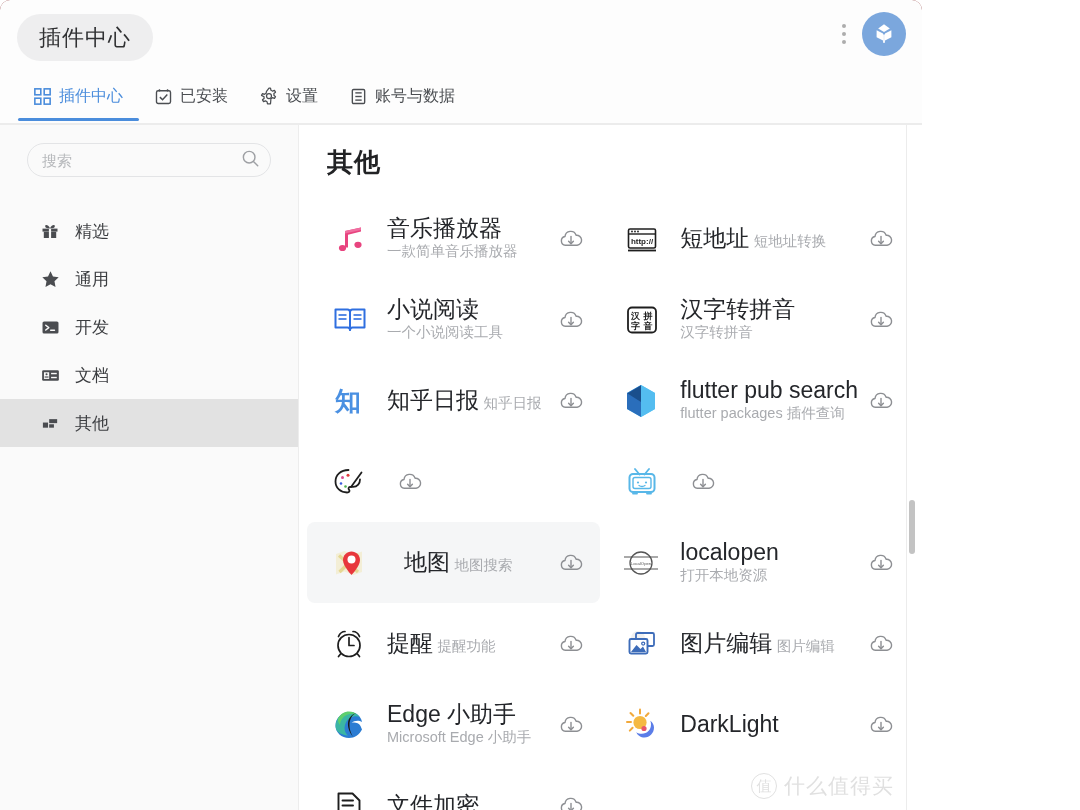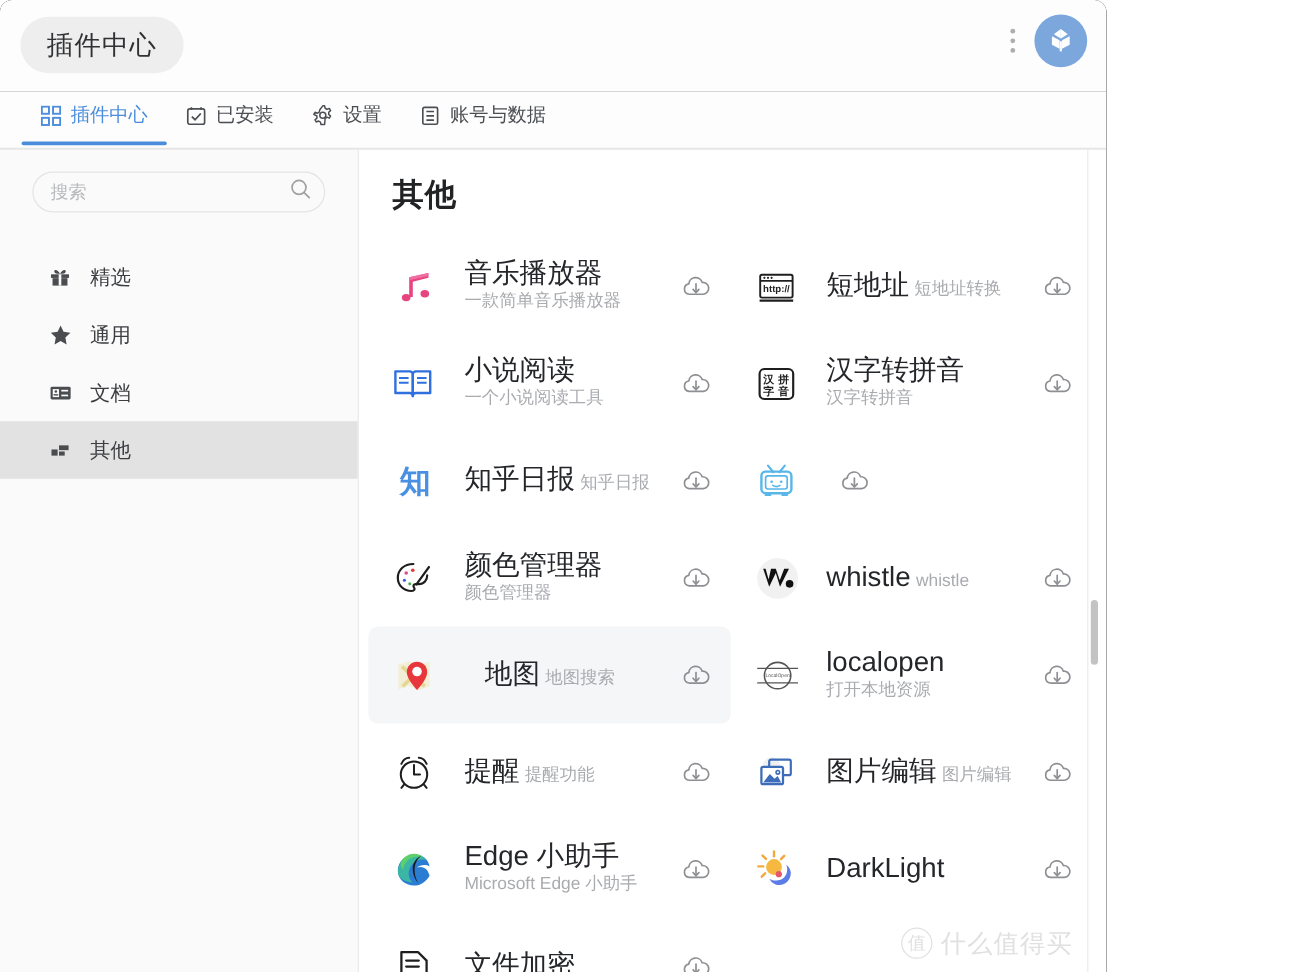--- a/index.html
+++ b/index.html
@@ -5,21 +5,21 @@
   * { box-sizing: border-box; margin: 0; padding: 0; }
   html, body {
     width: 1080px; height: 810px;
     font-family: "Liberation Sans", "DejaVu Sans", sans-serif;
     background: #ffffff;
     overflow: hidden;
   }
   #app {
     position: relative;
     width: 922px; height: 810px;
-    background: #000000;
+    background: #7f1d1d;
     border-radius: 10px 10px 0 0;
     overflow: hidden;
   }
 
   
   .header {
     position: relative;
     height: 76px;
     background: #fdfdfd;
   }
@@ -165,21 +165,21 @@
     display: flex; align-items: center;
     height: 81px;
     padding: 0 14px 0 20px;
     border-radius: 8px;
     cursor: pointer;
   }
   .plugin-row.highlight { background: #f5f6f7; gap: 17px; }
   .plugin-icon {
     width: 40px; height: 40px;
     flex: 0 0 40px;
-    display: flex; align-items: center; justify-content: flex-start;
+    display: flex; align-items: center; justify-content: flex-end;
     margin-right: 20px;
   }
   .plugin-texts { flex: 1; min-width: 0; }
   .plugin-name {
     font-size: 23px;
     font-weight: normal;
     color: #24262a;
     line-height: 24px;
     white-space: nowrap; overflow: hidden; text-overflow: ellipsis;
   }
@@ -342,20 +342,30 @@
       <div class="nav-item">
         <span class="nav-ico">
           <svg width="19" height="19" viewBox="0 0 20 20">
             <path d="M10 1.4 L12.6 6.9 L18.6 7.7 L14.2 11.9 L15.3 17.9 L10 15 L4.7 17.9 L5.8 11.9 L1.4 7.7 L7.4 6.9 Z" fill="#4a4c50"></path>
           </svg>
         </span>
         <span>通用</span>
       </div>
 
 
+      <div class="nav-item">
+        <span class="nav-ico">
+          <svg width="19" height="19" viewBox="0 0 20 20">
+            <rect x="1.6" y="3.6" width="16.8" height="12.8" rx="1.6" fill="#4a4c50"></rect>
+            <path d="M5 7.6 L8.2 10.1 L5 12.6" fill="none" stroke="#fafafa" stroke-width="1.5" stroke-linecap="round" stroke-linejoin="round"></path>
+            <line x1="10.2" y1="12.9" x2="14.2" y2="12.9" stroke="#fafafa" stroke-width="1.5" stroke-linecap="round"></line>
+          </svg>
+        </span>
+        <span>开发</span>
+      </div>
 
       <div class="nav-item">
         <span class="nav-ico">
           <svg width="19" height="19" viewBox="0 0 20 20">
             <rect x="1.2" y="4.6" width="17.6" height="11" rx="1.3" fill="#4a4c50"></rect>
             <rect x="3.1" y="6.6" width="5.5" height="7" fill="#fafafa"></rect>
             <circle cx="5.85" cy="8.6" r="1.1" fill="#4a4c50"></circle>
             <rect x="3.8" y="11" width="4.1" height="1.2" fill="#4a4c50"></rect>
             <rect x="10.6" y="7.2" width="6" height="1.5" fill="#fafafa"></rect>
             <rect x="10.6" y="11.4" width="6" height="1.5" fill="#fafafa"></rect>
@@ -452,24 +462,20 @@
             <span class="plugin-icon">
               <svg width="36" height="36" viewBox="0 0 36 36">
                 <path d="M17.5 6 C9.5 6 4.5 11 4.5 17.5 C4.5 24 9.5 28.5 16 28.5 C18.5 28.5 19 26.8 18 25.6 C17 24.4 17.6 22.8 19.4 22.8 L22 22.8 C26.5 22.8 29 19.3 29 15.5" fill="none" stroke="#1e1e1e" stroke-width="1.8" stroke-linecap="round"></path>
                 <path d="M20 23 L30.5 8.5" fill="none" stroke="#1e1e1e" stroke-width="1.8" stroke-linecap="round"></path>
                 <circle cx="11.5" cy="13.5" r="1.5" fill="#d94c8f"></circle>
                 <circle cx="17" cy="11.2" r="1.5" fill="#e03a3a"></circle>
                 <circle cx="10" cy="19.5" r="1.3" fill="#3b5bdb"></circle>
                 <circle cx="14.5" cy="22.5" r="1.3" fill="#4caf50"></circle>
               </svg>
             </span>
-            <span class="plugin-texts">
-              <span class="plugin-name">颜色管理器</span>
-              <span class="plugin-desc">颜色管理器</span>
-            </span>
             <span class="dl-btn">
               <svg width="26" height="26" viewBox="0 0 26 26">
                 <path d="M7.3 19.2 a4.4 4.4 0 0 1 -.3 -8.7 a5.7 5.7 0 0 1 11.1 -1.2 a4.8 4.8 0 0 1 1 9.9 Z" fill="none" stroke="#8d8f93" stroke-width="1.4" stroke-linejoin="round"></path>
                 <line x1="13" y1="10.5" x2="13" y2="17.5" stroke="#8d8f93" stroke-width="1.4" stroke-linecap="round"></line>
                 <path d="M10.6 15.2 L13 17.8 L15.4 15.2" fill="none" stroke="#8d8f93" stroke-width="1.4" stroke-linecap="round" stroke-linejoin="round"></path>
               </svg>
             </span>
           </div>
 
           <div class="plugin-row highlight">
@@ -607,20 +613,41 @@
             </span>
             <span class="dl-btn">
               <svg width="26" height="26" viewBox="0 0 26 26">
                 <path d="M7.3 19.2 a4.4 4.4 0 0 1 -.3 -8.7 a5.7 5.7 0 0 1 11.1 -1.2 a4.8 4.8 0 0 1 1 9.9 Z" fill="none" stroke="#8d8f93" stroke-width="1.4" stroke-linejoin="round"></path>
                 <line x1="13" y1="10.5" x2="13" y2="17.5" stroke="#8d8f93" stroke-width="1.4" stroke-linecap="round"></line>
                 <path d="M10.6 15.2 L13 17.8 L15.4 15.2" fill="none" stroke="#8d8f93" stroke-width="1.4" stroke-linecap="round" stroke-linejoin="round"></path>
               </svg>
             </span>
           </div>
 
+          <div class="plugin-row">
+            <span class="plugin-icon">
+              <svg width="38" height="38" viewBox="0 0 38 38">
+                <path d="M19 3 L33 11 L33 27 L19 35 L5 27 L5 11 Z" fill="#5cc8f8"></path>
+                <path d="M19 3 L5 11 L5 27 L19 35 Z" fill="#2a6ebb"></path>
+                <path d="M19 3 L19 35 L33 27 L33 11 Z" fill="#54bdf0"></path>
+                <path d="M5.6 11.4 L19 3.6 L19 20 Z" fill="#1a4f8c"></path>
+              </svg>
+            </span>
+            <span class="plugin-texts">
+              <span class="plugin-name">flutter pub search</span>
+              <span class="plugin-desc">flutter packages 插件查询</span>
+            </span>
+            <span class="dl-btn">
+              <svg width="26" height="26" viewBox="0 0 26 26">
+                <path d="M7.3 19.2 a4.4 4.4 0 0 1 -.3 -8.7 a5.7 5.7 0 0 1 11.1 -1.2 a4.8 4.8 0 0 1 1 9.9 Z" fill="none" stroke="#8d8f93" stroke-width="1.4" stroke-linejoin="round"></path>
+                <line x1="13" y1="10.5" x2="13" y2="17.5" stroke="#8d8f93" stroke-width="1.4" stroke-linecap="round"></line>
+                <path d="M10.6 15.2 L13 17.8 L15.4 15.2" fill="none" stroke="#8d8f93" stroke-width="1.4" stroke-linecap="round" stroke-linejoin="round"></path>
+              </svg>
+            </span>
+          </div>
 
           <div class="plugin-row">
             <span class="plugin-icon">
               <svg width="36" height="36" viewBox="0 0 36 36">
                 <line x1="11" y1="5" x2="15.5" y2="10.5" stroke="#58b7e8" stroke-width="1.8" stroke-linecap="round"></line>
                 <line x1="25" y1="5" x2="20.5" y2="10.5" stroke="#58b7e8" stroke-width="1.8" stroke-linecap="round"></line>
                 <rect x="5.5" y="10" width="25" height="18" rx="3.5" fill="none" stroke="#58b7e8" stroke-width="2"></rect>
                 <rect x="9" y="13.5" width="18" height="11" rx="2" fill="#ffffff" stroke="#58b7e8" stroke-width="1.4"></rect>
                 <circle cx="14" cy="18.5" r="1.1" fill="#58b7e8"></circle>
                 <circle cx="22" cy="18.5" r="1.1" fill="#58b7e8"></circle>
@@ -631,40 +658,20 @@
             </span>
             <span class="dl-btn">
               <svg width="26" height="26" viewBox="0 0 26 26">
                 <path d="M7.3 19.2 a4.4 4.4 0 0 1 -.3 -8.7 a5.7 5.7 0 0 1 11.1 -1.2 a4.8 4.8 0 0 1 1 9.9 Z" fill="none" stroke="#8d8f93" stroke-width="1.4" stroke-linejoin="round"></path>
                 <line x1="13" y1="10.5" x2="13" y2="17.5" stroke="#8d8f93" stroke-width="1.4" stroke-linecap="round"></line>
                 <path d="M10.6 15.2 L13 17.8 L15.4 15.2" fill="none" stroke="#8d8f93" stroke-width="1.4" stroke-linecap="round" stroke-linejoin="round"></path>
               </svg>
             </span>
           </div>
 
-          <div class="plugin-row">
-            <span class="plugin-icon">
-              <svg width="38" height="38" viewBox="0 0 38 38">
-                <circle cx="19" cy="19" r="17" fill="#f1f1f1"></circle>
-                <path d="M7 11 L12 26 L17.5 14.5 L21 26 L28.5 11 L24.5 11 L20.8 20.5 L17.5 11 L13.5 11 L11.5 20 L9 11 Z" fill="#111111"></path>
-                <circle cx="29" cy="23.5" r="3.2" fill="#111111"></circle>
-              </svg>
-            </span>
-            <span class="plugin-texts">
-              <span class="plugin-name">whistle</span>
-              <span class="plugin-desc">whistle</span>
-            </span>
-            <span class="dl-btn">
-              <svg width="26" height="26" viewBox="0 0 26 26">
-                <path d="M7.3 19.2 a4.4 4.4 0 0 1 -.3 -8.7 a5.7 5.7 0 0 1 11.1 -1.2 a4.8 4.8 0 0 1 1 9.9 Z" fill="none" stroke="#8d8f93" stroke-width="1.4" stroke-linejoin="round"></path>
-                <line x1="13" y1="10.5" x2="13" y2="17.5" stroke="#8d8f93" stroke-width="1.4" stroke-linecap="round"></line>
-                <path d="M10.6 15.2 L13 17.8 L15.4 15.2" fill="none" stroke="#8d8f93" stroke-width="1.4" stroke-linecap="round" stroke-linejoin="round"></path>
-              </svg>
-            </span>
-          </div>
 
           <div class="plugin-row">
             <span class="plugin-icon">
               <svg width="38" height="38" viewBox="0 0 38 38">
                 <circle cx="19" cy="19" r="11" fill="none" stroke="#555555" stroke-width="1.3"></circle>
                 <line x1="2" y1="13" x2="36" y2="13" stroke="#555555" stroke-width="1.1"></line>
                 <line x1="2" y1="25" x2="36" y2="25" stroke="#555555" stroke-width="1.1"></line>
                 <text x="19" y="20.5" font-family="'Liberation Sans',sans-serif" font-size="4.2" fill="#555555" text-anchor="middle">LocalOpen</text>
               </svg>
             </span>

